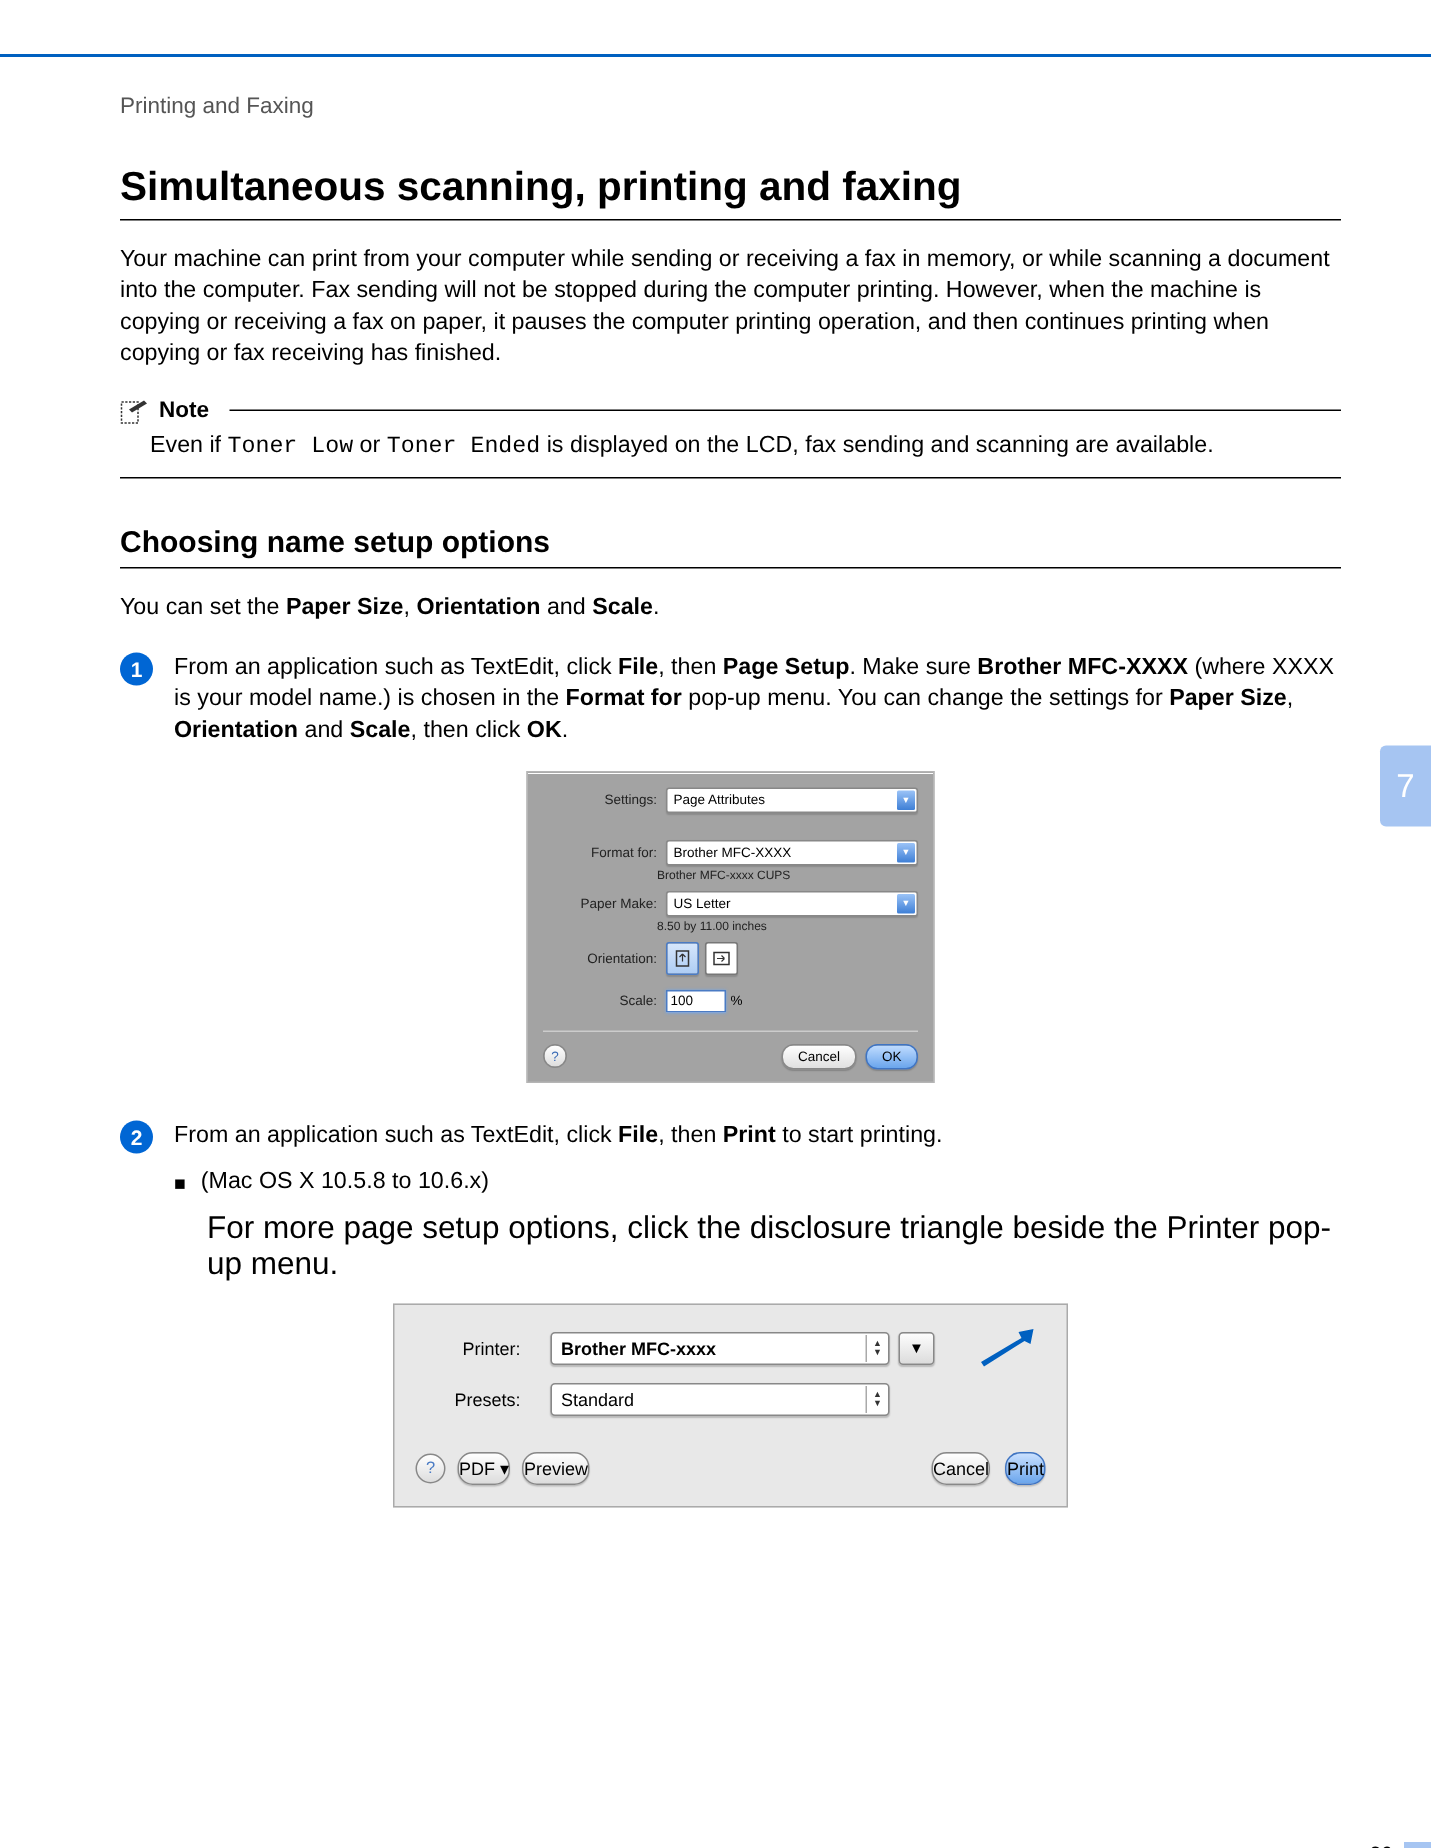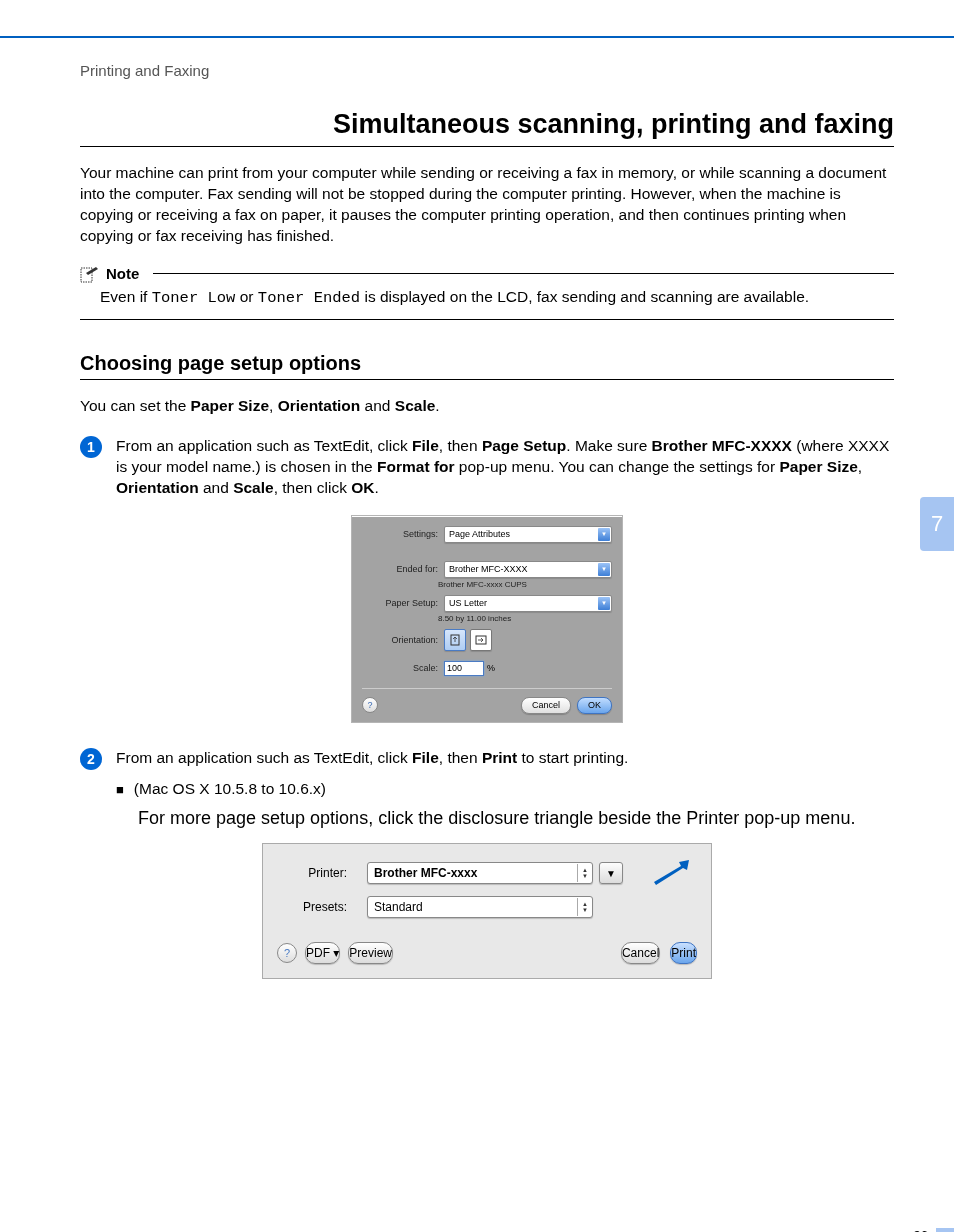--- a/index.html
+++ b/index.html
@@ -20,21 +20,20 @@
   }
   .breadcrumb {
     font-size: 15px;
     color: #555;
     margin: 24px 0 30px 0;
   }
   h1 {
     font-size: 27px;
     font-weight: bold;
     margin: 20px 0 6px 0;
-    text-align: right;
   }
   .h1-rule {
     height: 1px;
     background: #000;
     margin-bottom: 16px;
   }
   .body-text {
     font-size: 15.5px;
     line-height: 1.35;
     margin-bottom: 18px;
@@ -119,21 +118,21 @@
     margin-left: 36px;
     margin-top: 10px;
     font-size: 15.5px;
   }
   .sub-bullet .sq {
     font-size: 13px;
     line-height: 1.6;
   }
   .sub-text {
     margin-left: 58px;
-    font-size: 18px;
+    font-size: 21px;
     margin-top: 8px;
     margin-bottom: 14px;
   }
   
   .dialog1 {
     width: 270px;
     border: 1px solid #b5b5b5;
     background: #a3a3a3;
     margin: 16px auto 24px auto;
     font-family: "Lucida Grande", Arial, sans-serif;
@@ -426,21 +425,21 @@
         </span>
         <span class="note-label">Note</span>
         <span class="note-line"></span>
       </div>
       <div class="note-content">
         <span>Even if </span><span class="mono">Toner Low</span><span> or </span><span class="mono">Toner Ended</span><span> is displayed on the LCD, fax sending and scanning are available.</span>
       </div>
       <div class="note-bottom-line"></div>
     </div>
 
-    <h2>Choosing page setup options</h2>
+    <h2>Choosing name setup options</h2>
     <div class="h2-rule"></div>
 
     <div class="body-text">
       <span>You can set the </span><b>Paper Size</b><span>, </span><b>Orientation</b><span> and </span><b>Scale</b><span>.</span>
     </div>
 
     <div class="step-row">
       <div class="step-num">1</div>
       <div class="step-text">
         <span>From an application such as TextEdit, click </span><b>File</b><span>, then </span><b>Page Setup</b><span>. Make sure </span><b>Brother MFC-XXXX</b><span> (where XXXX is your model name.) is chosen in the </span><b>Format for</b><span> pop-up menu. You can change the settings for </span><b>Paper Size</b><span>, </span><b>Orientation</b><span> and </span><b>Scale</b><span>, then click </span><b>OK</b><span>.</span>
@@ -451,29 +450,29 @@
       <div style="height:6px"></div>
       <div class="row">
         <div class="lbl">Settings:</div>
         <div class="dropdown">
           <span>Page Attributes</span>
           <span class="arrow-cap">▾</span>
         </div>
       </div>
       <div style="height:10px"></div>
       <div class="row">
-        <div class="lbl">Ended for:</div>
+        <div class="lbl">Format for:</div>
         <div class="dropdown">
           <span>Brother MFC-XXXX</span>
           <span class="arrow-cap">▾</span>
         </div>
       </div>
       <div class="smalltext">Brother MFC-xxxx CUPS</div>
       <div class="row">
-        <div class="lbl">Paper Setup:</div>
+        <div class="lbl">Paper Make:</div>
         <div class="dropdown">
           <span>US Letter</span>
           <span class="arrow-cap">▾</span>
         </div>
       </div>
       <div class="smalltext">8.50 by 11.00 inches</div>
       <div class="row">
         <div class="lbl">Orientation:</div>
         <div class="orient-btns">
           <div class="orient-btn sel">

